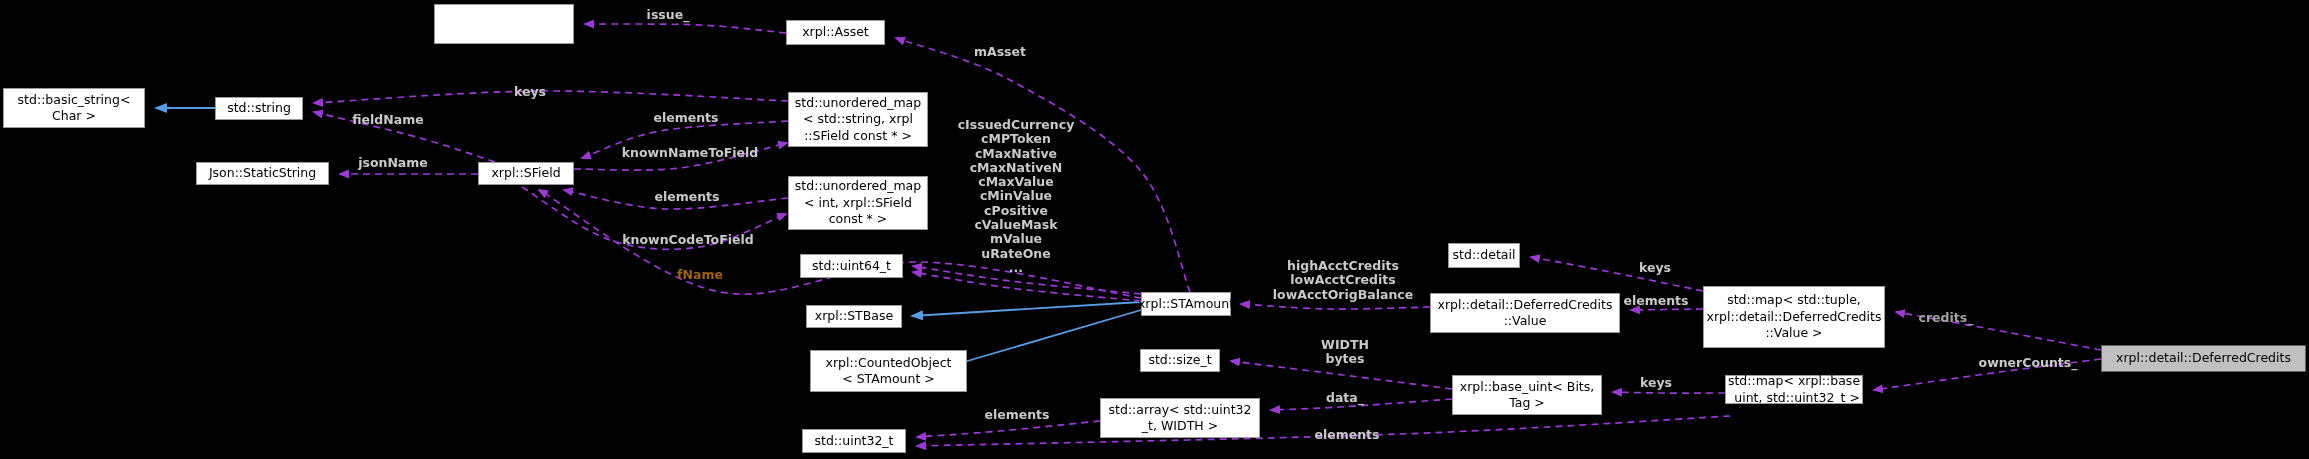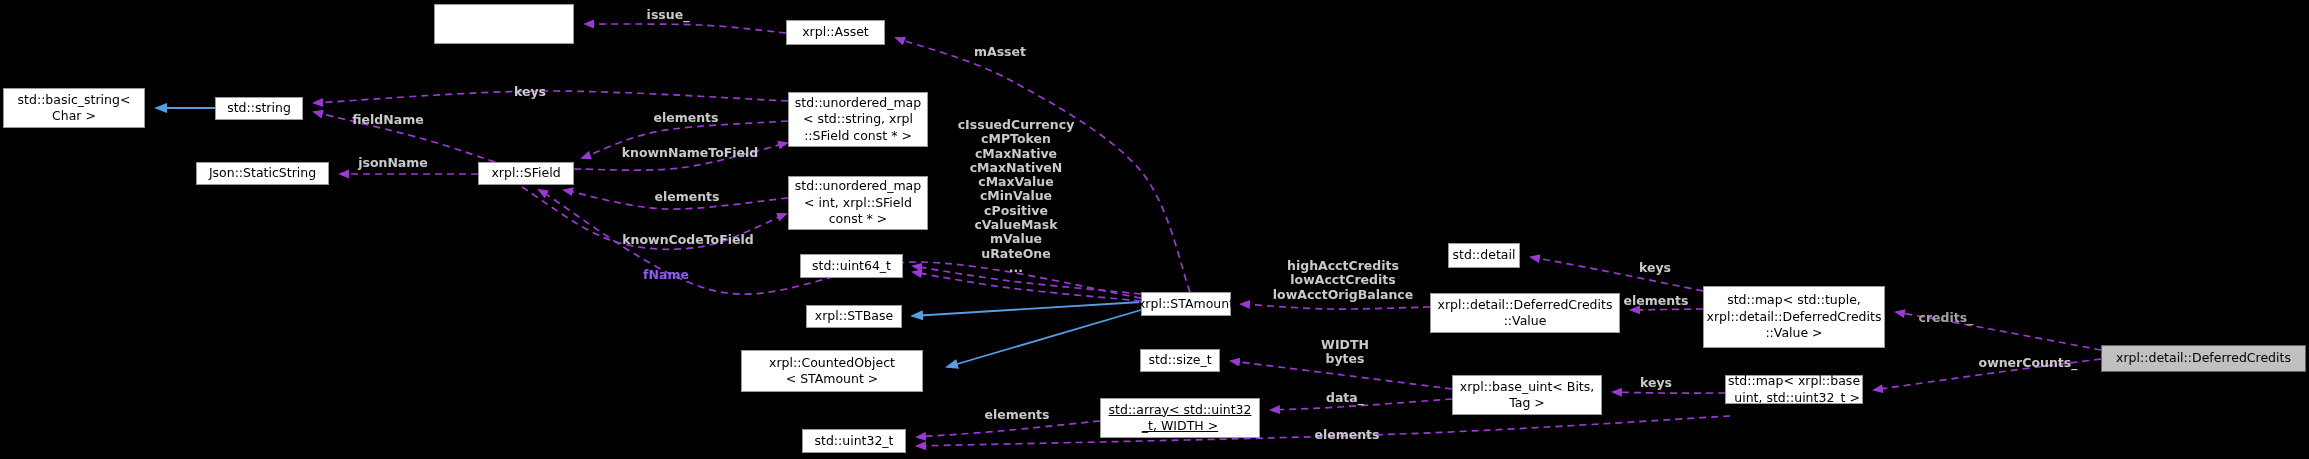--- a/index.html
+++ b/index.html
@@ -105,31 +105,31 @@
         <div>std::unordered_map</div>
         <div>&lt; int, xrpl::SField</div>
         <div>const * &gt;</div>
       </div>
       <div class="node" style="left: 800px; top: 254px; width: 103px; height: 24px;">
         <div>std::uint64_t</div>
       </div>
       <div class="node" style="left: 806px; top: 305px; width: 96px; height: 23px;">
         <div>xrpl::STBase</div>
       </div>
-      <div class="node" style="left: 741px; top: 350px; width: 182px; height: 42px;">
+      <div class="node" style="left: 810px; top: 350px; width: 157px; height: 42px;">
         <div>xrpl::CountedObject</div>
         <div>&lt; STAmount &gt;</div>
       </div>
       <div class="node" style="left: 1141px; top: 292px; width: 90px; height: 24px;">
         <div>xrpl::STAmount</div>
       </div>
       <div class="node" style="left: 1140px; top: 349px; width: 80px; height: 23px;">
         <div>std::size_t</div>
       </div>
-      <div class="node" style="left: 1100px; top: 398px; width: 160px; height: 40px; text-decoration: underline;">
+      <div class="node" style="left: 1100px; top: 398px; width: 160px; height: 40px;">
         <div>std::array&lt; std::uint32</div>
         <div>_t, WIDTH &gt;</div>
       </div>
       <div class="node" style="left: 802px; top: 429px; width: 104px; height: 24px;">
         <div>std::uint32_t</div>
       </div>
       <div class="node" style="left: 1448px; top: 243px; width: 72px; height: 25px;">
         <div>std::detail</div>
       </div>
       <div class="node" style="left: 1430px; top: 293px; width: 190px; height: 40px;">
@@ -174,21 +174,21 @@
       </div>
       <div class="edge-label" style="left: 393px; top: 156px; color: rgb(201, 201, 201);">
         <div>jsonName</div>
       </div>
       <div class="edge-label" style="left: 687px; top: 190px; color: rgb(201, 201, 201);">
         <div>elements</div>
       </div>
       <div class="edge-label" style="left: 688px; top: 233px; color: rgb(201, 201, 201);">
         <div>knownCodeToField</div>
       </div>
-      <div class="edge-label" style="left: 666px; top: 268px; color: #8b5cf6; text-align: center;">
+      <div class="edge-label" style="left: 700px; top: 268px; color: #a16207; text-align: center;">
         <div>fName</div>
       </div>
       <div class="edge-label" style="left: 1016px; top: 118px; color: rgb(201, 201, 201);">
         <div>cIssuedCurrency</div>
         <div>cMPToken</div>
         <div>cMaxNative</div>
         <div>cMaxNativeN</div>
         <div>cMaxValue</div>
         <div>cMinValue</div>
         <div>cPositive</div>

